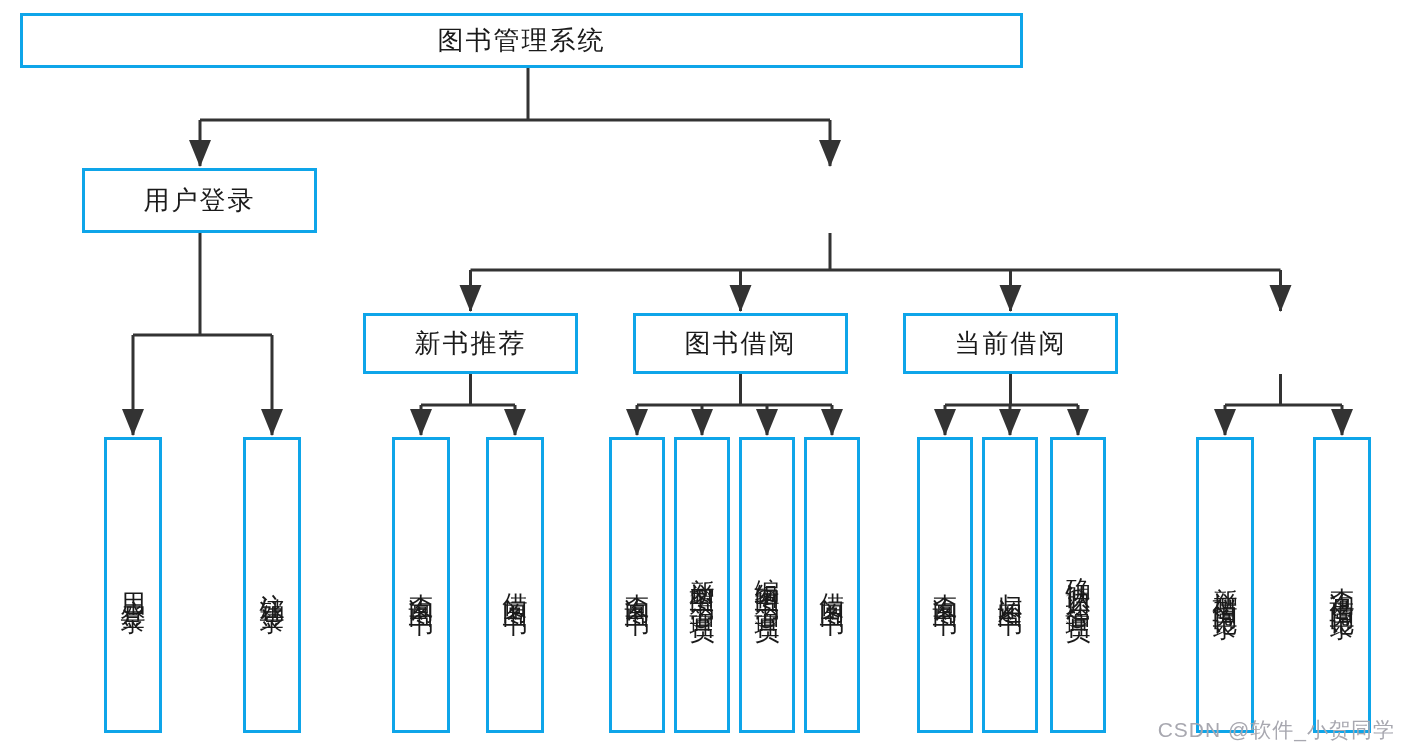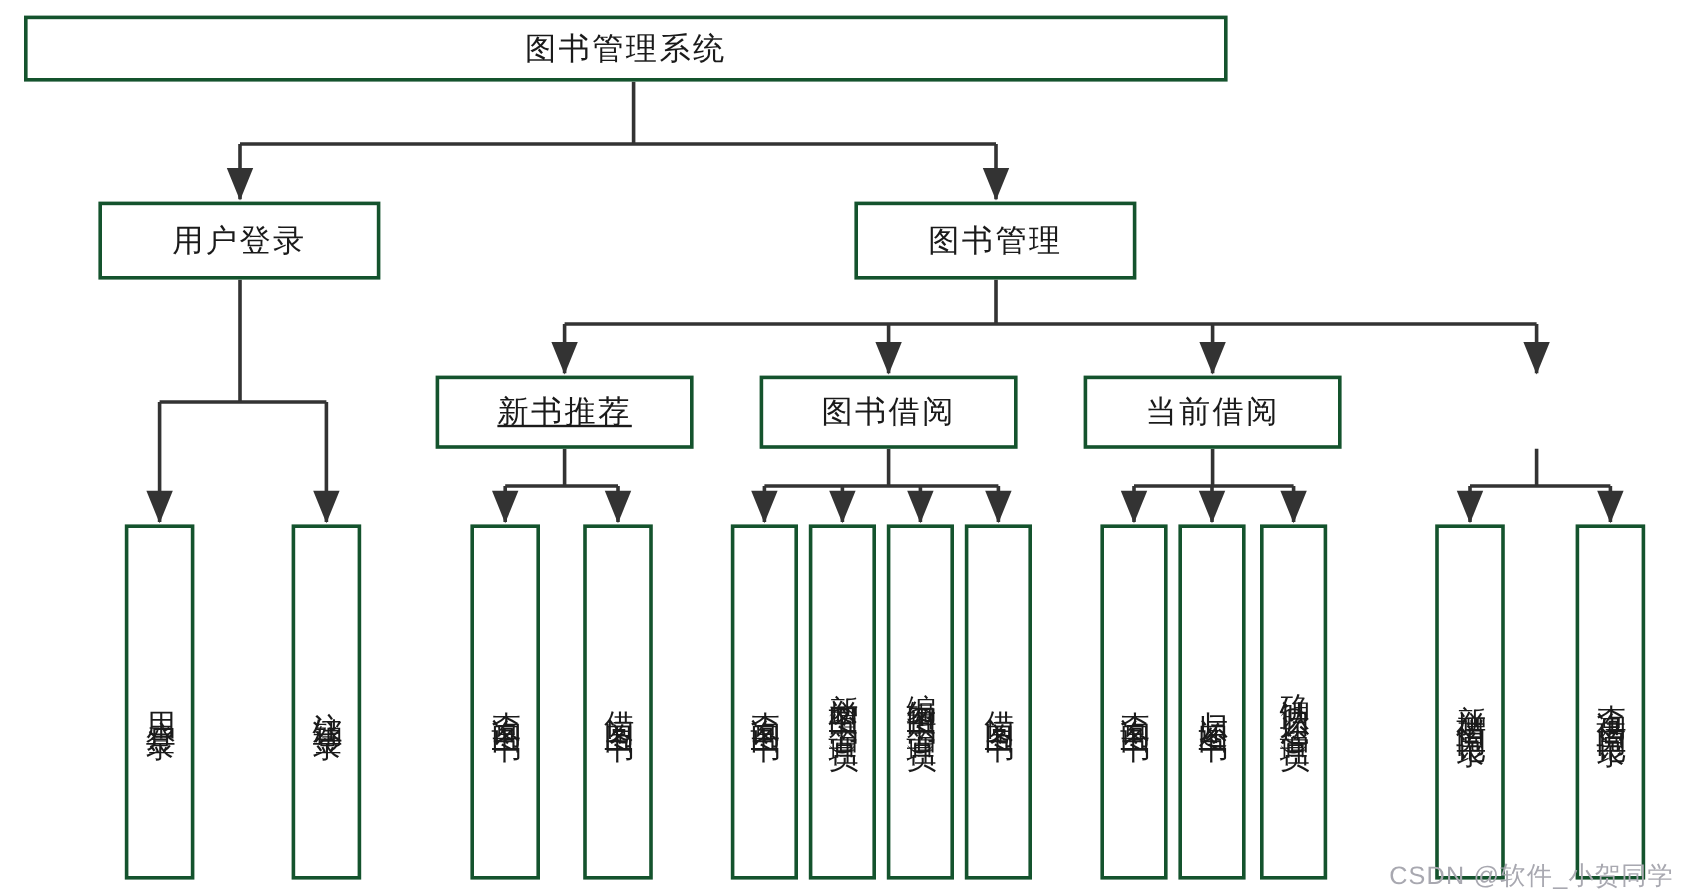--- a/index.html
+++ b/index.html
@@ -18,21 +18,21 @@
   .wires {
     position: absolute;
     left: 0;
     top: 0;
     pointer-events: none;
   }
   .box {
     position: absolute;
     box-sizing: border-box;
     background: #ffffff;
-    border: 3px solid #14532d;
+    border: 3px solid #0ea5e9;
     color: #1a1a1a;
     display: flex;
     align-items: center;
     justify-content: center;
     text-align: center;
   }
   .hbox {
     font-size: 26px;
     letter-spacing: 2px;
     white-space: nowrap;
@@ -108,23 +108,22 @@
       <polygon points="999,409 1021,409 1010,436"></polygon>
       <polygon points="1067,409 1089,409 1078,436"></polygon>
       <polygon points="1214,409 1236,409 1225,436"></polygon>
       <polygon points="1331,409 1353,409 1342,436"></polygon>
     </g>
   </svg>
 
   <div class="box hbox root">图书管理系统</div>
 
   <div class="box hbox l2" style="left:82px;">用户登录</div>
-  <div class="box hbox l2" style="left:712px;">图书管理</div>
 
-  <div class="box hbox l3" style="left:363px;text-decoration:underline;">新书推荐</div>
+  <div class="box hbox l3" style="left:363px;">新书推荐</div>
   <div class="box hbox l3" style="left:903px;">当前借阅</div>
   <div class="box hbox l3" style="left:633px;">图书借阅</div>
 
   <div class="box vbox" style="left:104px;">用户登录</div>
   <div class="box vbox" style="left:243px;">注销登录</div>
 
   <div class="box vbox" style="left:392px;">查询图书</div>
   <div class="box vbox" style="left:486px;">借阅图书</div>
 
   <div class="box vbox n" style="left:609px;">查询图书</div>

